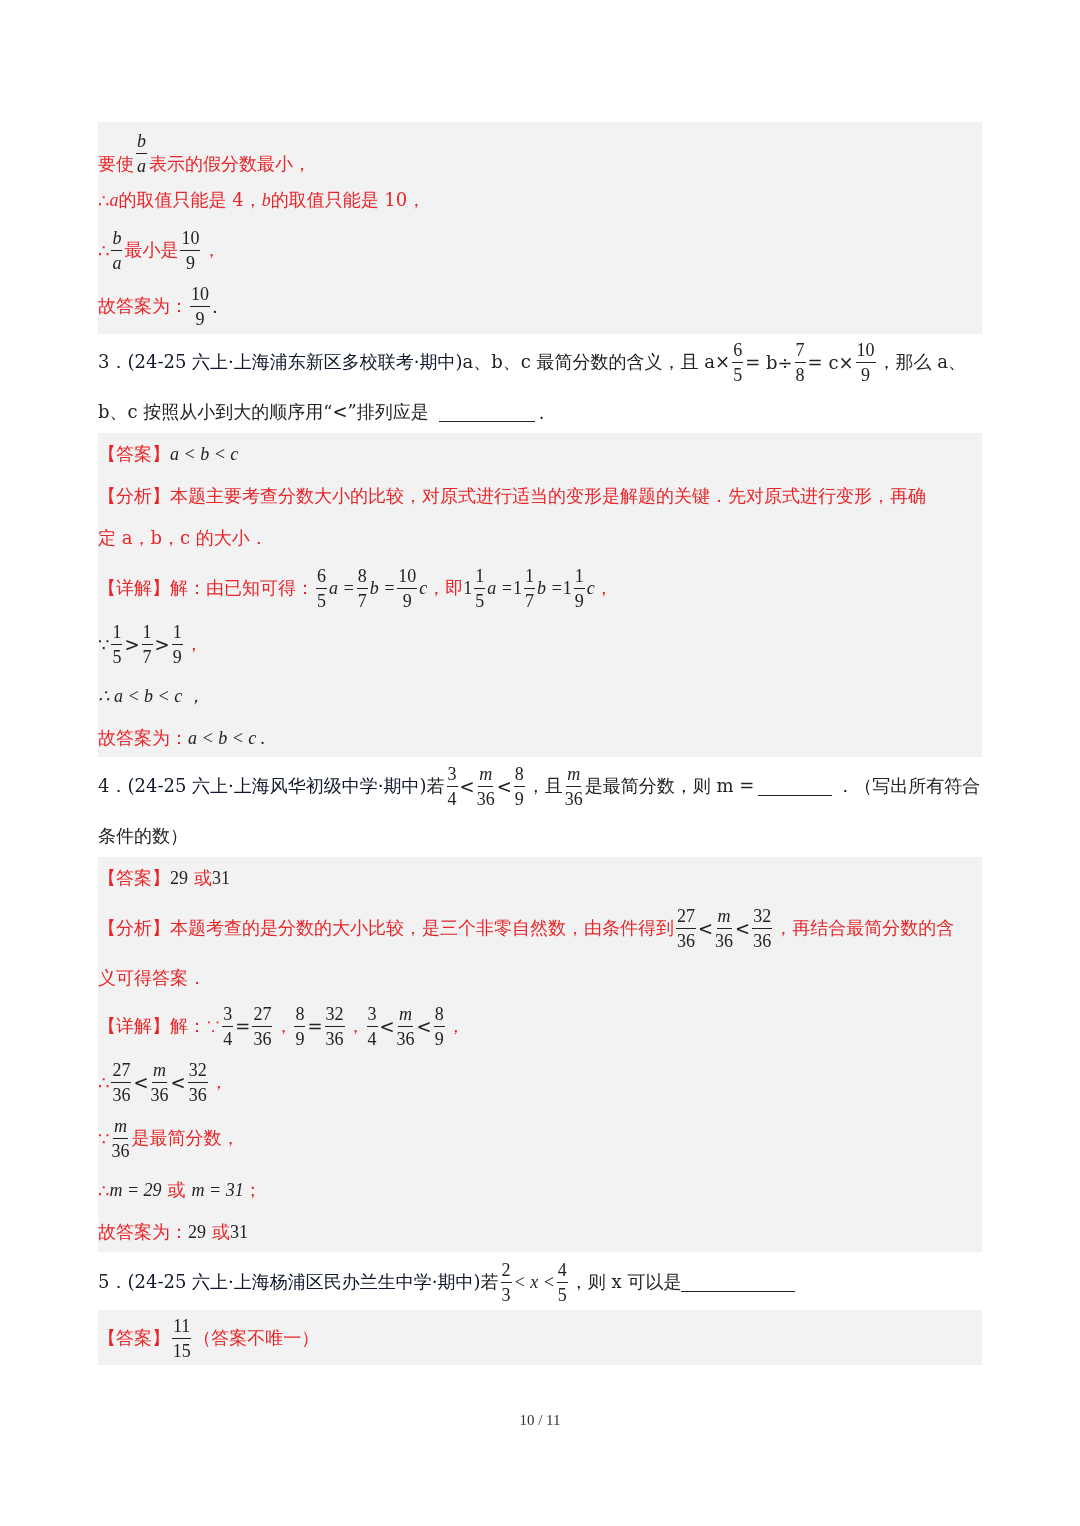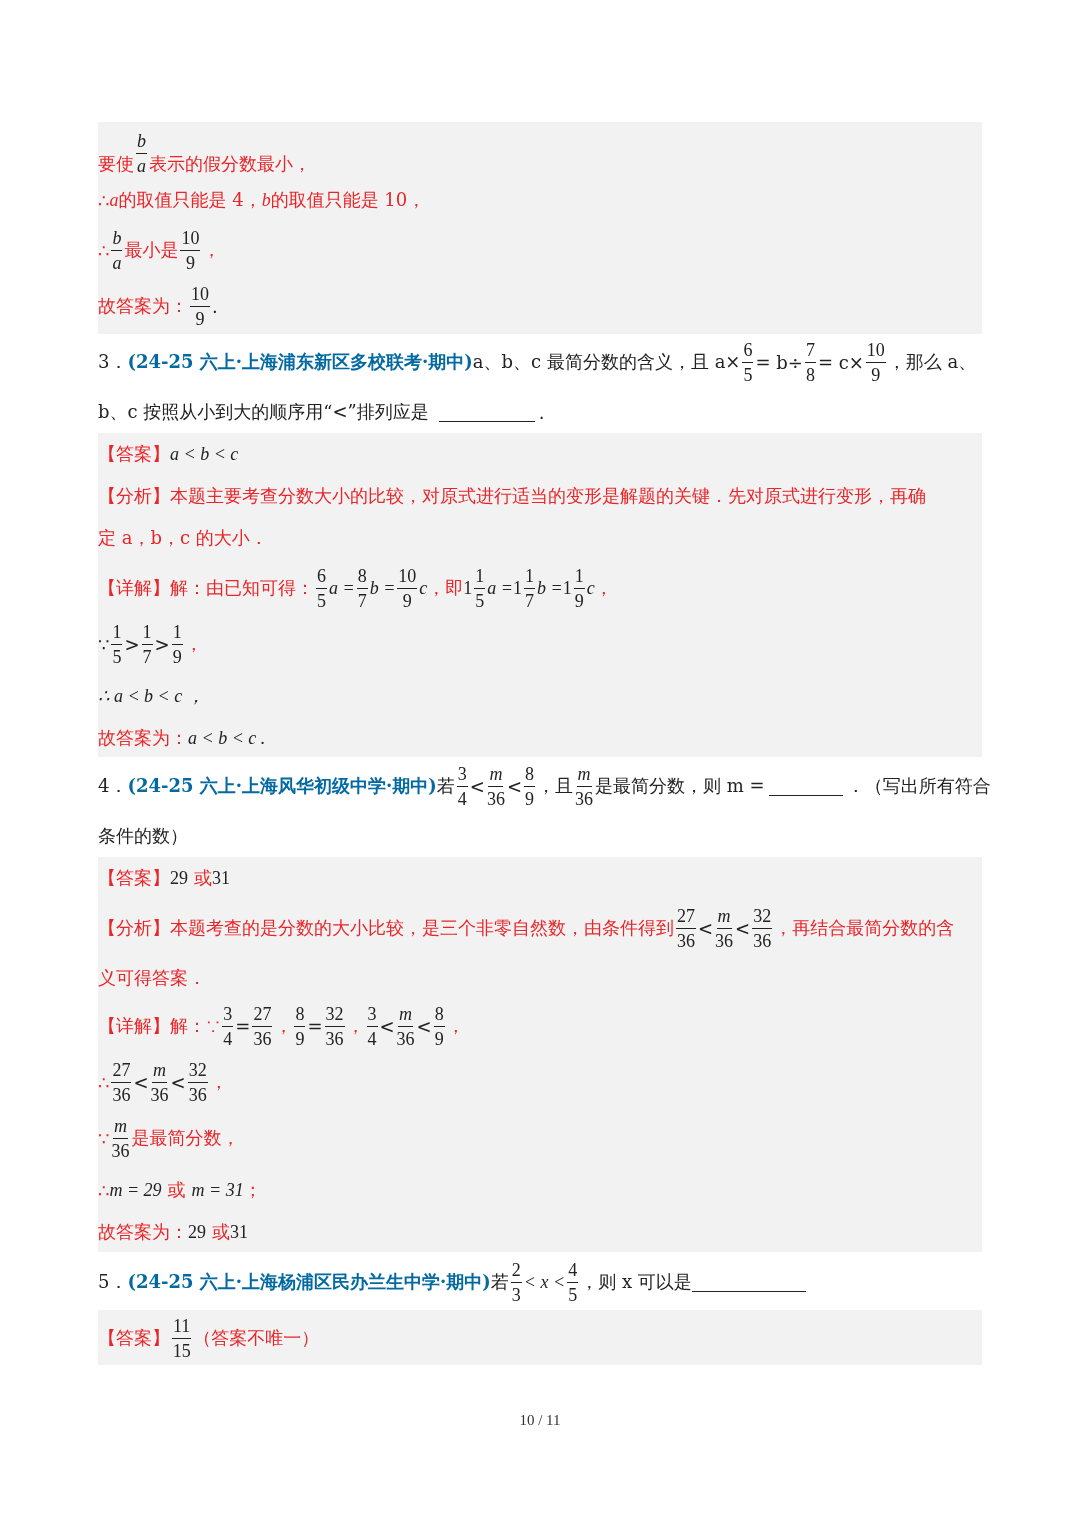--- a/index.html
+++ b/index.html
@@ -1,21 +1,21 @@
 <!DOCTYPE html>
 <html><head>
 <meta charset="utf-8">
 <style>
   html, body { margin:0; padding:0; background:#ffffff; }
   body { width:1080px; height:1526px; position:relative; overflow:hidden;
          font-family:"DejaVu Serif","Liberation Serif",serif; font-size:18px; color:#222; }
   .box { position:absolute; left:98px; width:884px; background:#f2f2f2; }
   .line { position:absolute; left:98px; white-space:nowrap; display:flex; align-items:center; height:52px; }
   .red { color:#e8262a; }
-  .green { color:#0369a1;font-weight:bold; }
+  .green { color:#0f172a; }
   .blk { color:#222; }
   .it { font-style:italic; font-family:"Liberation Serif",serif; }
   .num { font-family:"Liberation Serif",serif; }
   .frac { display:inline-flex; flex-direction:column; align-items:center; vertical-align:middle;
           font-family:"Liberation Serif",serif; font-size:18px; line-height:20px; margin:0 2px; color:#222; }
   .frac .n { padding:0 1px 2px; border-bottom:1px solid #222; }
   .frac .d { padding-top:2px; }
   .blank { display:inline-block; border-bottom:1.5px solid #222; height:18px; margin:0 4px; }
   .pagenum { position:absolute; top:1412px; left:0; width:1080px; text-align:center;
              font-family:"Liberation Serif",serif; font-size:15px; color:#333; }

